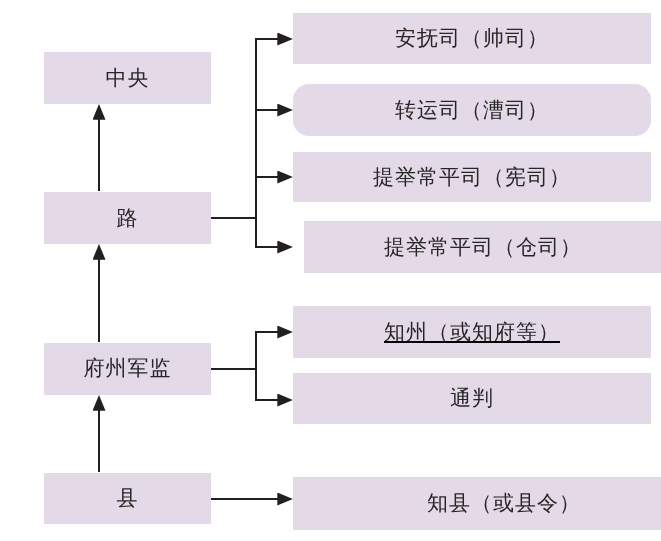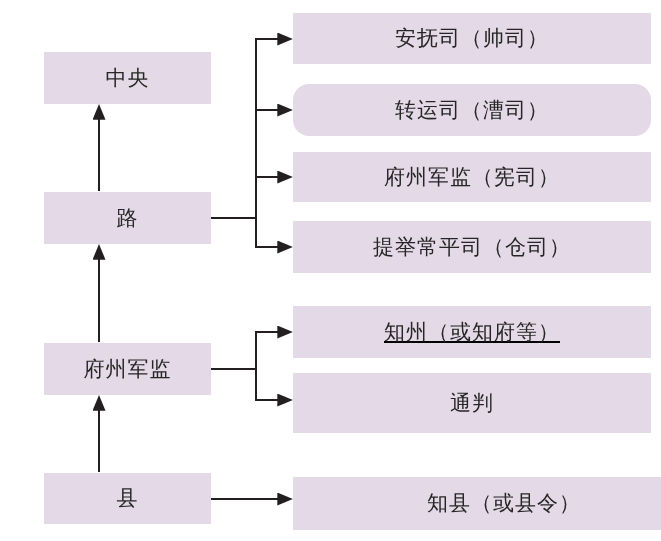--- a/index.html
+++ b/index.html
@@ -80,49 +80,49 @@
   </svg>
 
   <div class="node left-node" style="top:52px; height:52px;">
     <span class="node-label">中央</span>
   </div>
 
   <div class="node left-node" style="top:192px; height:52px;">
     <span class="node-label">路</span>
   </div>
 
-  <div class="node left-node" style="top:343px; height:52px;">
+  <div class="node left-node" style="top:343px; height:52px;font-family:Liberation Mono, monospace;">
     <span class="node-label">府州军监</span>
   </div>
 
   <div class="node left-node" style="top:473px; height:51px;">
     <span class="node-label">县</span>
   </div>
 
   <div class="node right-node" style="top:13px; height:51px;">
     <span class="node-label">安抚司（帅司）</span>
   </div>
 
   <div class="node right-node" style="top:84px; height:52px;border-radius:16px;">
     <span class="node-label">转运司（漕司）</span>
   </div>
 
   <div class="node right-node" style="top:152px; height:50px;">
-    <span class="node-label">府州军监（宪司）</span>
+    <span class="node-label">提举常平司（宪司）</span>
   </div>
 
-  <div class="node right-node" style="top:221px; height:52px;">
+  <div class="node right-node" style="top:221px; height:52px;margin-left:11px;">
     <span class="node-label">提举常平司（仓司）</span>
   </div>
 
   <div class="node right-node" style="top:306px; height:52px;text-decoration:underline;">
     <span class="node-label">知州（或知府等）</span>
   </div>
 
-  <div class="node right-node" style="top:373px; height:60px;">
+  <div class="node right-node" style="top:373px; height:51px;">
     <span class="node-label">通判</span>
   </div>
 
   <div class="node right-node" style="top:477px; height:53px;padding-left:32px;">
     <span class="node-label">知县（或县令）</span>
   </div>
 
 </div>
 
 </body></html>

